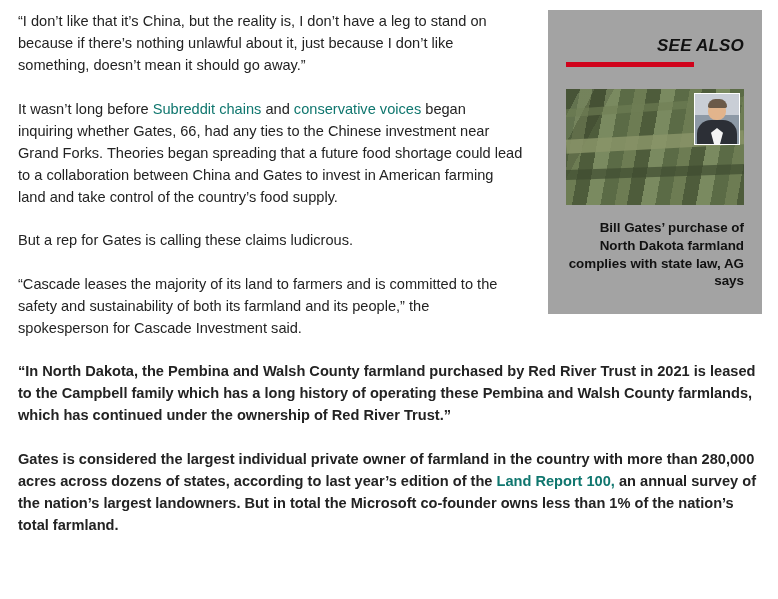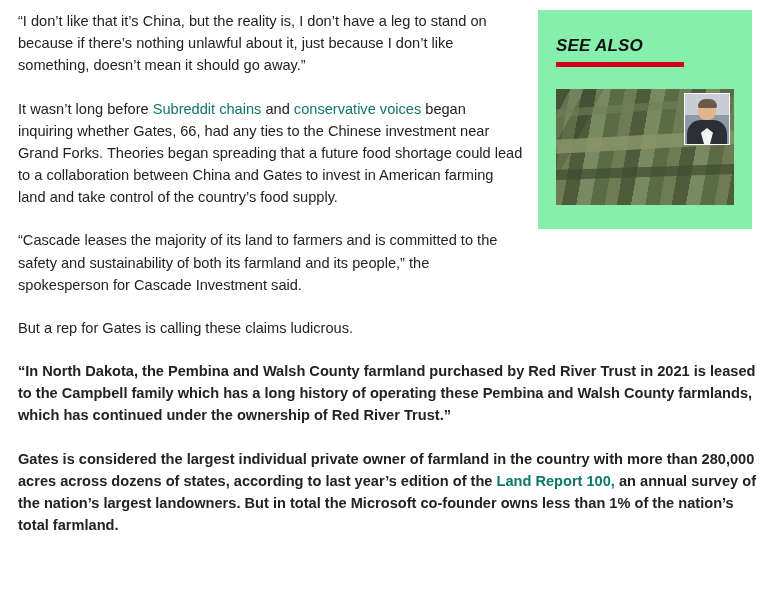--- a/index.html
+++ b/index.html
@@ -43,25 +43,26 @@
   .link {
     color: #0f766e;
     text-decoration: none;
     cursor: pointer;
   }
 
   
   .seealso {
     position: absolute;
     top: 10px;
-    right: 26px;
+    right: 16px;
     width: 214px;
-    background: #86efac;
+    background: #a3a3a3;
     box-sizing: border-box;
     padding: 26px 18px 24px 18px;
+    text-align: right;
   }
   .seealso-title {
     font-size: 17px;
     font-weight: bold;
     font-style: italic;
     letter-spacing: 0.2px;
     color: #111111;
     text-transform: uppercase;
     margin: 0 0 6px 0;
     display: inline-block;
@@ -175,22 +176,22 @@
 </style>
 </head>
 <body>
 
 <div id="page">
 
   <div class="article">
     <div id="paragraphs">
         <p class="narrow"><span>“I don’t like that it’s China, but the reality is, I don’t have a leg to stand on because if there’s nothing unlawful about it, just because I don’t like something, doesn’t mean it should go away.”</span></p>
         <p class="narrow"><span>It wasn’t long before </span><a class="link">Subreddit chains</a><span> and </span><a class="link">conservative voices</a><span> began inquiring whether Gates, 66, had any ties to the Chinese investment near Grand Forks. Theories began spreading that a future food shortage could lead to a collaboration between China and Gates to invest in American farming land and take control of the country’s food supply.</span></p>
+        <p class="narrow"><span>But a rep for Gates is calling these claims ludicrous.</span></p>
         <p class="narrow"><span>“Cascade leases the majority of its land to farmers and is committed to the safety and sustainability of both its farmland and its people,” the spokesperson for Cascade Investment said.</span></p>
-        <p class="narrow"><span>But a rep for Gates is calling these claims ludicrous.</span></p>
         <p class="wide"><span>“In North Dakota, the Pembina and Walsh County farmland purchased by Red River Trust in 2021 is leased to the Campbell family which has a long history of operating these Pembina and Walsh County farmlands, which has continued under the ownership of Red River Trust.”</span></p>
         <p class="wide"><span>Gates is considered the largest individual private owner of farmland in the country with more than 280,000 acres across dozens of states, according to last year’s edition of the </span><a class="link">Land Report 100,</a><span> an annual survey of the nation’s largest landowners. But in total the Microsoft co-founder owns less than 1% of the nation’s total farmland.</span></p>
       </div>
   </div>
 
   <aside class="seealso">
     <div class="seealso-title">SEE ALSO</div>
     <div class="seealso-rule"></div>
 
     <div class="thumb">
@@ -200,15 +201,16 @@
       <div class="thumb-strip2"></div>
       <div class="inset">
         <div class="inset-bg"></div>
         <div class="inset-body"></div>
         <div class="inset-shirt"></div>
         <div class="inset-head"></div>
         <div class="inset-hair"></div>
       </div>
     </div>
 
+    <p class="seealso-caption">Bill Gates’ purchase of North Dakota farmland complies with state law, AG says</p>
   </aside>
 
 </div>
 
 </body></html>

